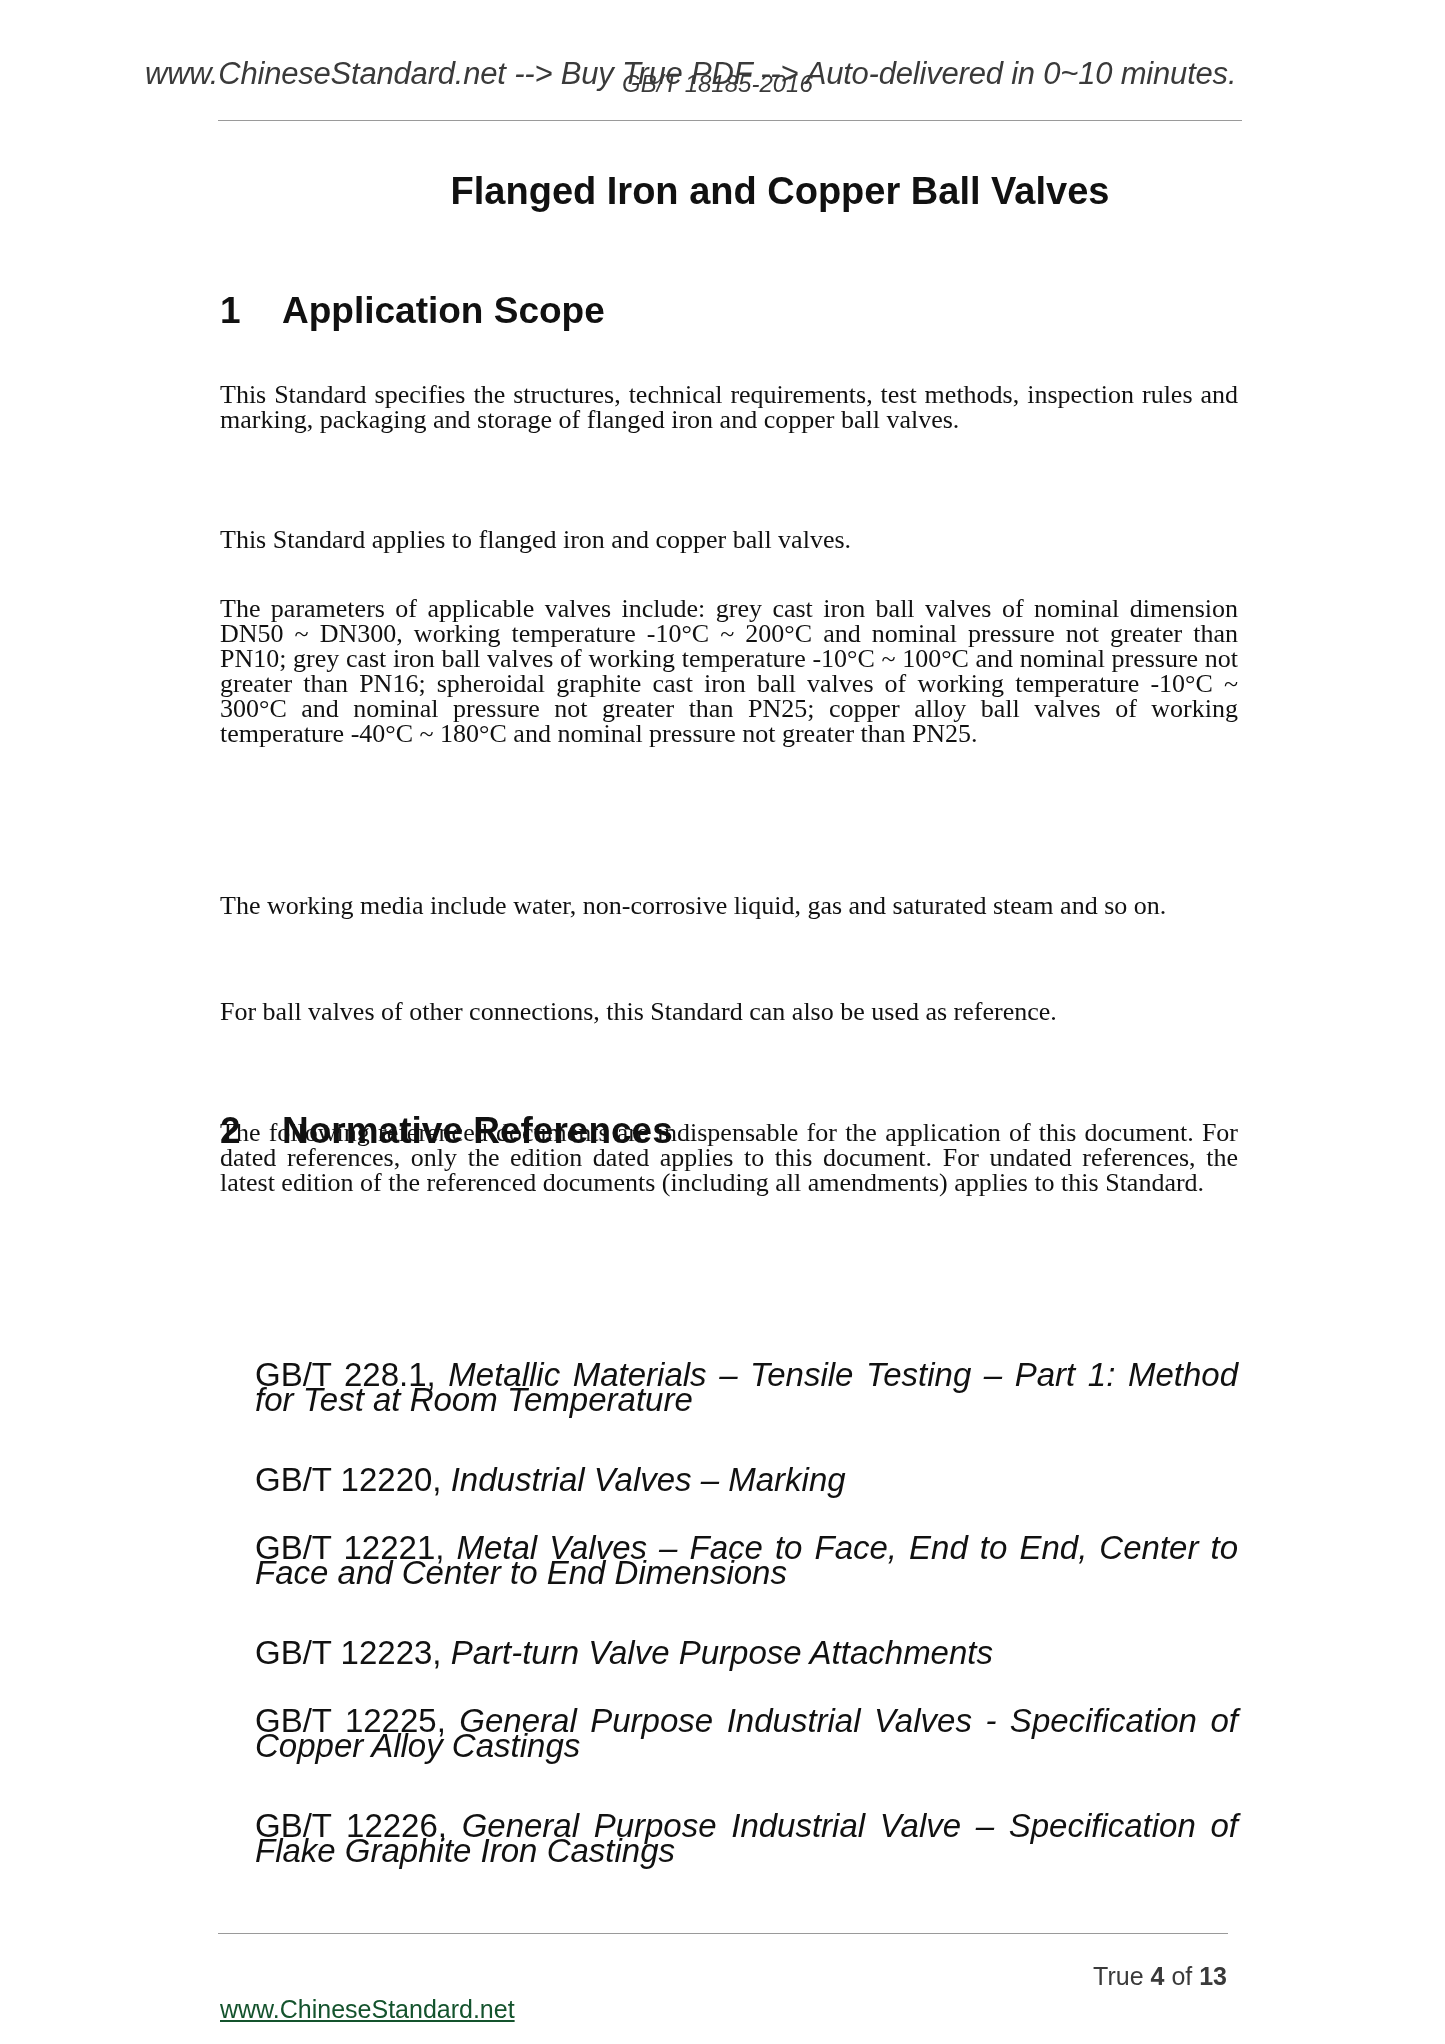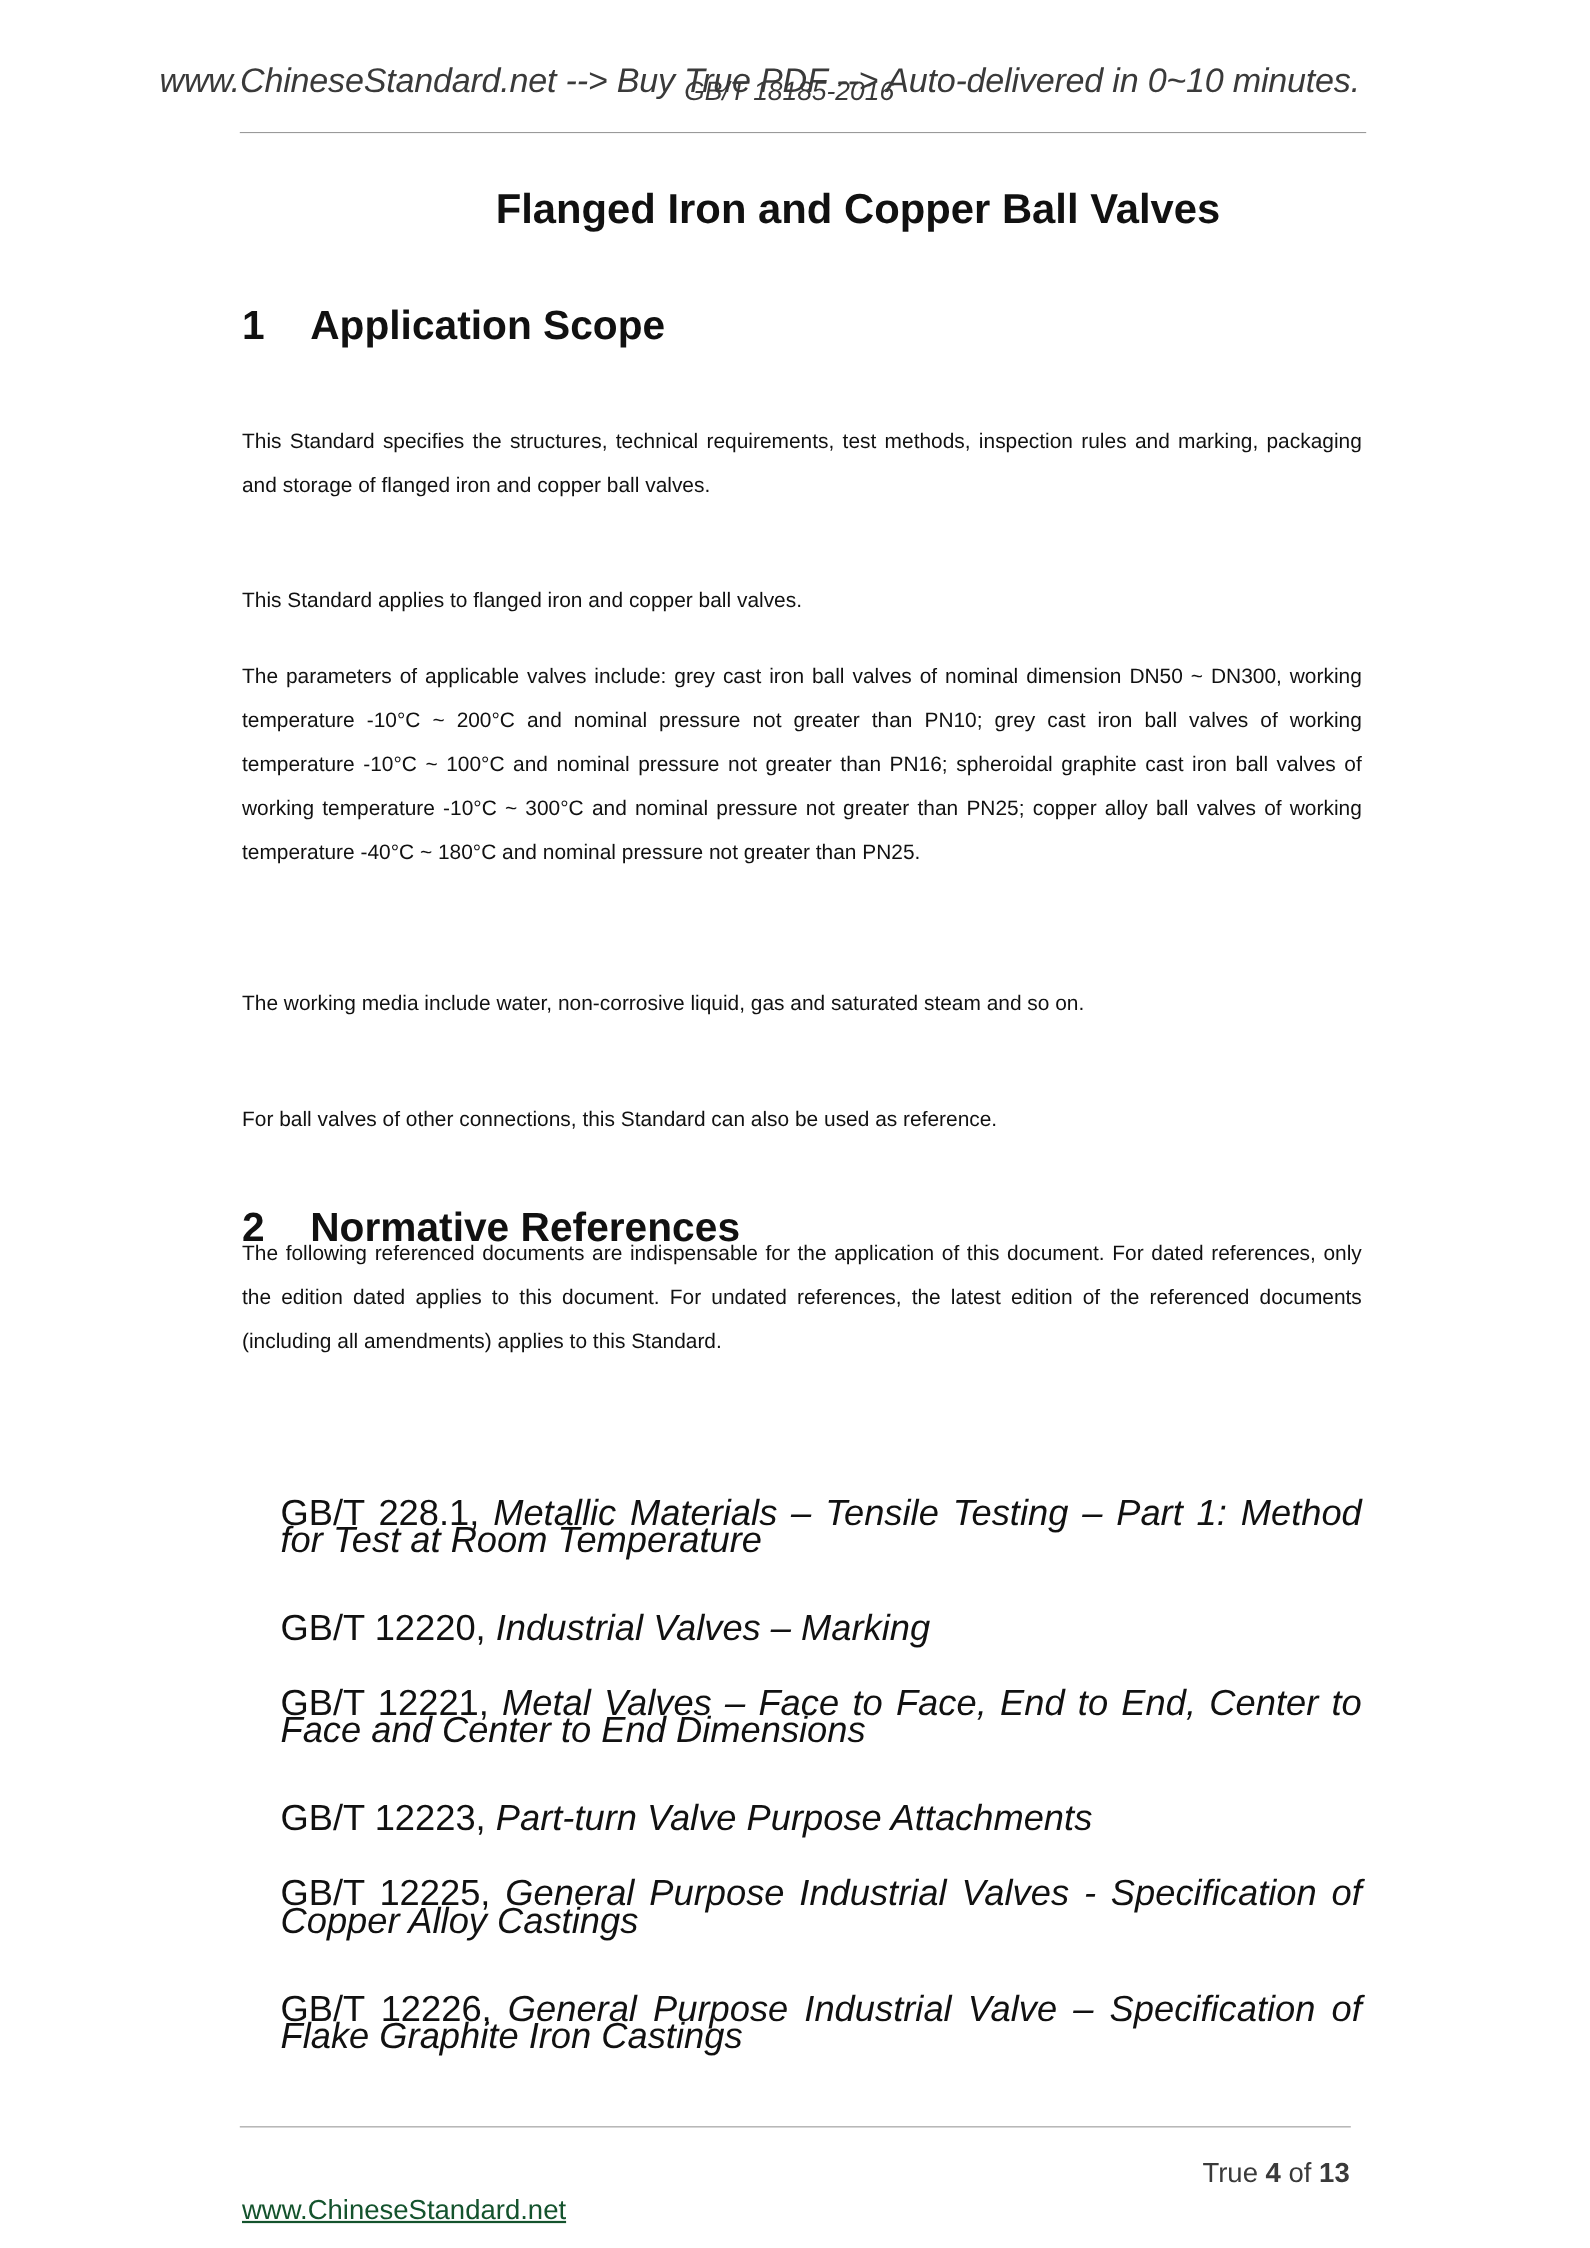--- a/index.html
+++ b/index.html
@@ -3,23 +3,23 @@
   <meta charset="utf-8">
   <style>
     html, body { margin: 0; padding: 0; background: #ffffff; }
     body { width: 1445px; height: 2044px; position: relative; overflow: hidden;
            font-family: "Liberation Sans", sans-serif; color: #111; }
     .hdr { position: absolute; top: 56px; left: 0; width: 1445px; height: 40px; font-style: italic; }
     .hdr-banner { position: absolute; left: 145px; top: 0; font-size: 31px; color: #3a3a3a; white-space: nowrap; letter-spacing: -0.2px; }
     .hdr-doc { position: absolute; left: 622px; top: 14px; font-size: 24px; color: #3a3a3a; white-space: nowrap; }
     .hdr-rule { position: absolute; left: 218px; top: 120px; width: 1024px; height: 1px; background: #9a9a9a; }
     .title { position: absolute; top: 170px; left: 0; width: 1560px; text-align: center; font-size: 38px; font-weight: bold; }
-    .h1 { position: absolute; left: 220px; font-size: 37px; font-weight: bold; white-space: nowrap; }
+    .h1 { position: absolute; left: 220px; font-size: 37px; font-weight: bold; white-space: nowrap; margin-top: 15px; }
     .h1 .num { display: inline-block; width: 62px; }
-    .para { position: absolute; left: 220px; width: 1018px; font-size: 19px; line-height: 40px; text-align: justify; }
+    .para { position: absolute; left: 220px; width: 1018px; font-size: 26px; line-height: 25px; text-align: justify; font-family: Liberation Serif, serif; }
     .ref { position: absolute; left: 255px; width: 983px; font-size: 33px; line-height: 25px; text-align: justify; }
     .ref i { font-style: italic; }
     .ftr-rule { position: absolute; left: 218px; top: 1933px; width: 1010px; height: 1px; background: #9a9a9a; }
     .ftr-link { position: absolute; left: 220px; top: 1971px; font-size: 25px; color: #14532d; text-decoration: underline; margin-top: 24px; }
     .ftr-page { position: absolute; right: 218px; top: 1962px; font-size: 25px; color: #3a3a3a; }
     .ftr-page b { font-weight: bold; }
   </style>
 </head>
 <body>
 

